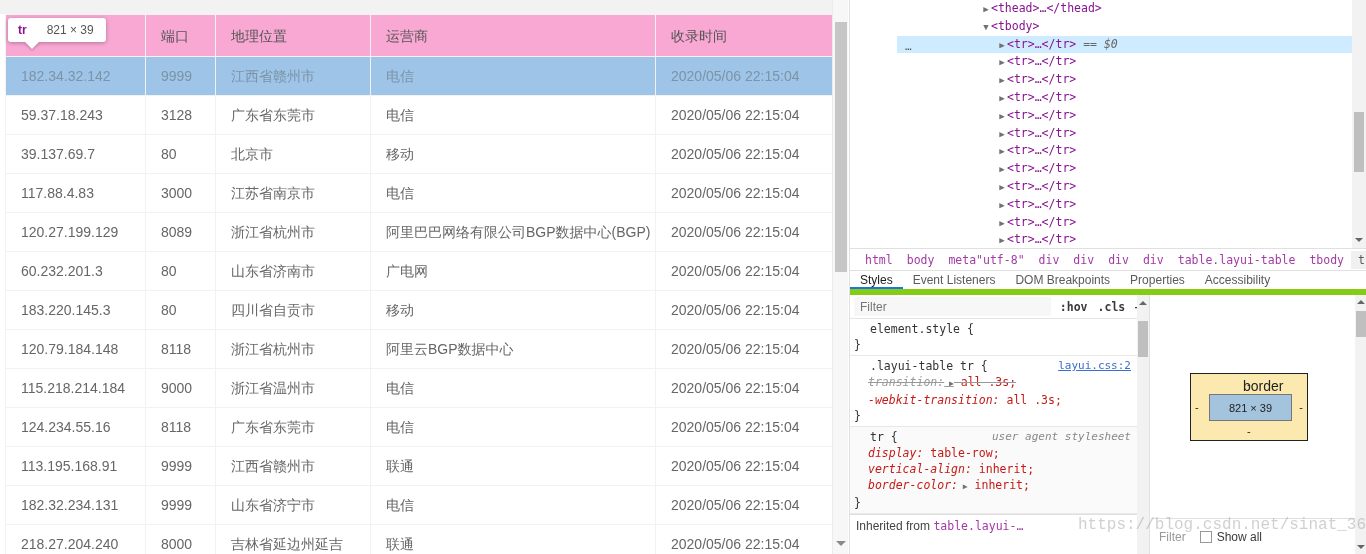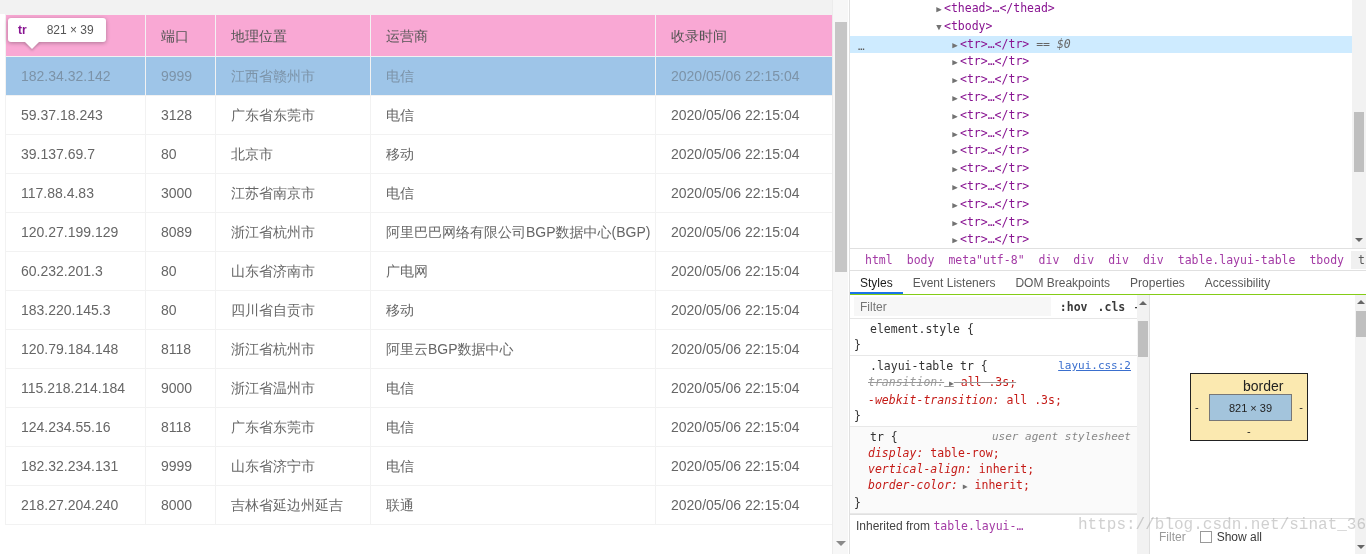--- a/index.html
+++ b/index.html
@@ -110,20 +110,21 @@
     overflow: hidden;
     font-size: 11.5px;
     line-height: 17.8px;
   }
   .dom-row {
     position: relative;
     height: 17.8px;
     white-space: nowrap;
     color: #881391;
     padding-left: 0;
+    margin-left: 47px;
   }
   .dom-row.selected { background: #ceebff; }
   .dom-row .indent { display: inline-block; }
   .dom-row .tw {
     display: inline-block;
     width: 10px;
     color: #727272;
     font-size: 9px;
     text-align: center;
   }
@@ -165,21 +166,21 @@
     white-space: nowrap;
     cursor: default;
   }
   #breadcrumb .crumb.active { background: #f0f0f0; color: #5a5a5a; }
 
   
   #tabbar {
     position: absolute; left: 0; top: 270px; width: 517px; height: 25px;
     background: #fff;
     border-top: 1px solid #e0e0e0;
-    border-bottom: 1px solid #84cc16;
+    border-bottom: 6px solid #84cc16;
     display: flex; align-items: stretch;
     font-family: "Liberation Sans", sans-serif;
     font-size: 12px;
     overflow: hidden;
   }
   #tabbar .tab {
     padding: 0 10px;
     display: flex; align-items: center;
     color: #5a5a5a;
     white-space: nowrap;
@@ -446,20 +447,27 @@
             <td>2020/05/06 22:15:04</td>
           </tr>
           <tr>
             <td>124.234.55.16</td>
             <td>8118</td>
             <td>广东省东莞市</td>
             <td>电信</td>
             <td>2020/05/06 22:15:04</td>
           </tr>
           <tr>
+            <td>113.195.168.91</td>
+            <td>9999</td>
+            <td>江西省赣州市</td>
+            <td>联通</td>
+            <td>2020/05/06 22:15:04</td>
+          </tr>
+          <tr>
             <td>182.32.234.131</td>
             <td>9999</td>
             <td>山东省济宁市</td>
             <td>电信</td>
             <td>2020/05/06 22:15:04</td>
           </tr>
           <tr>
             <td>218.27.204.240</td>
             <td>8000</td>
             <td>吉林省延边州延吉</td>

